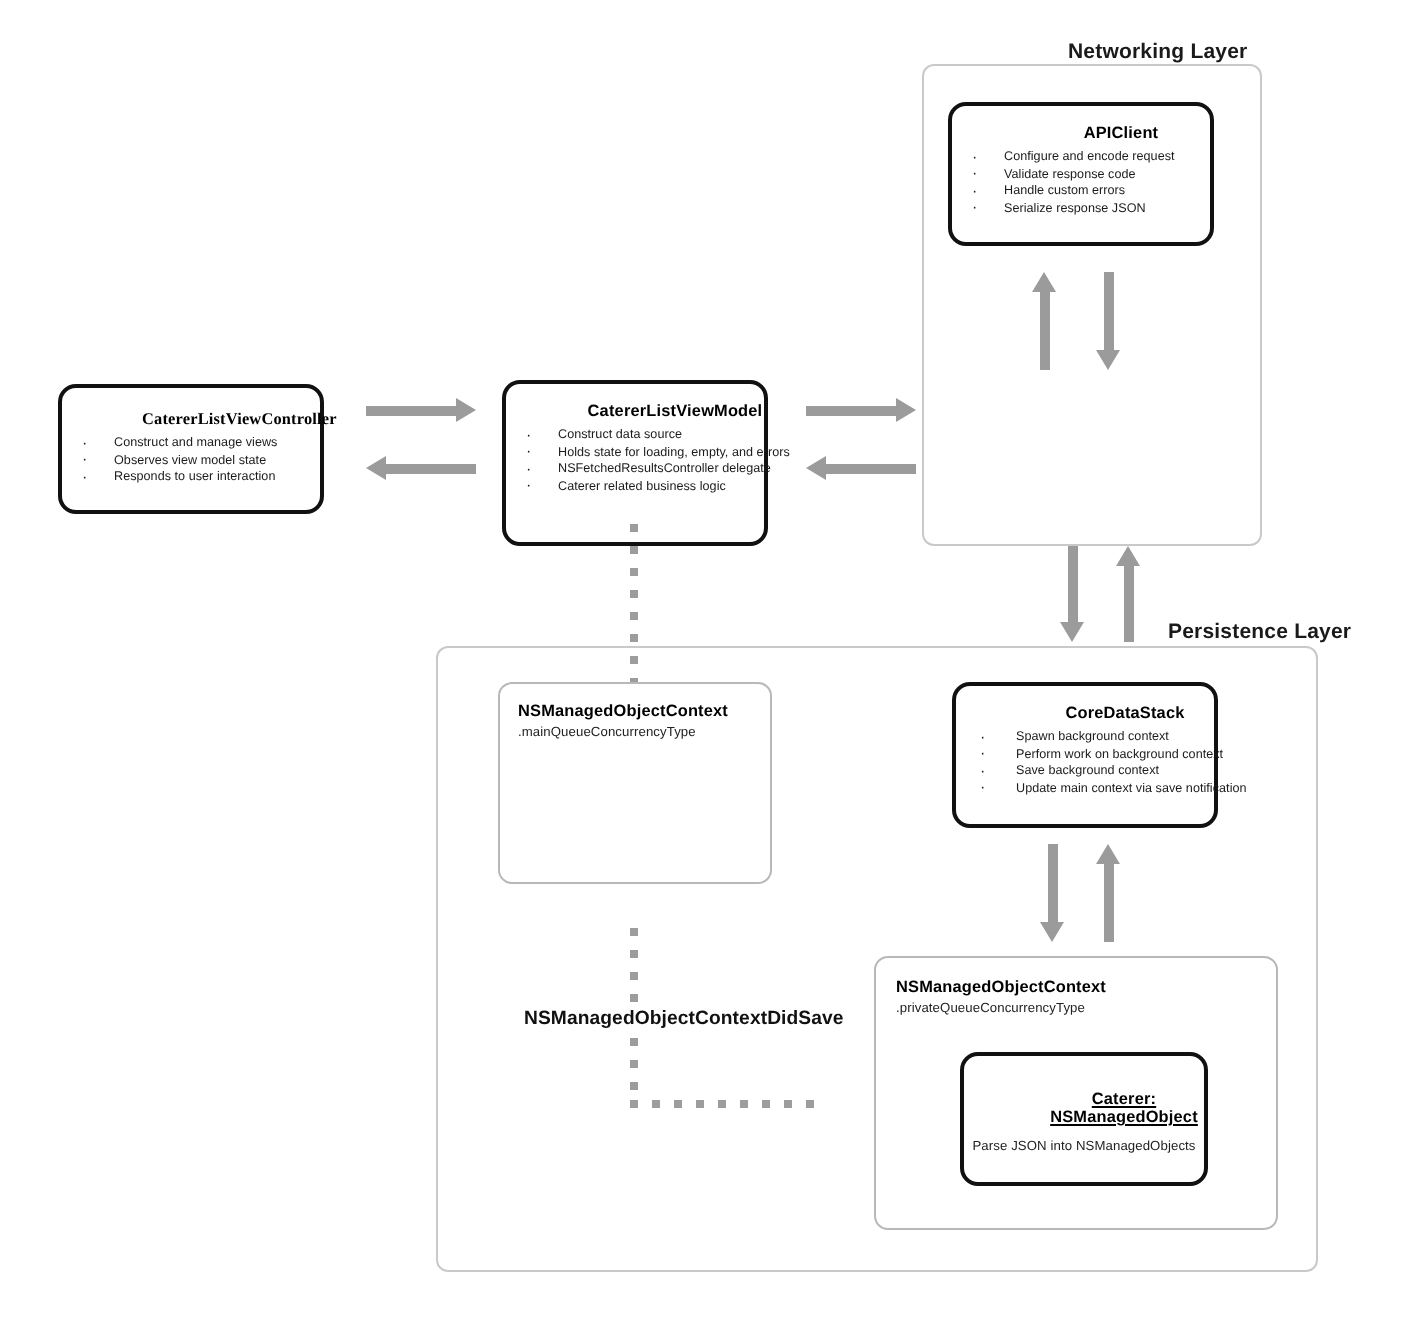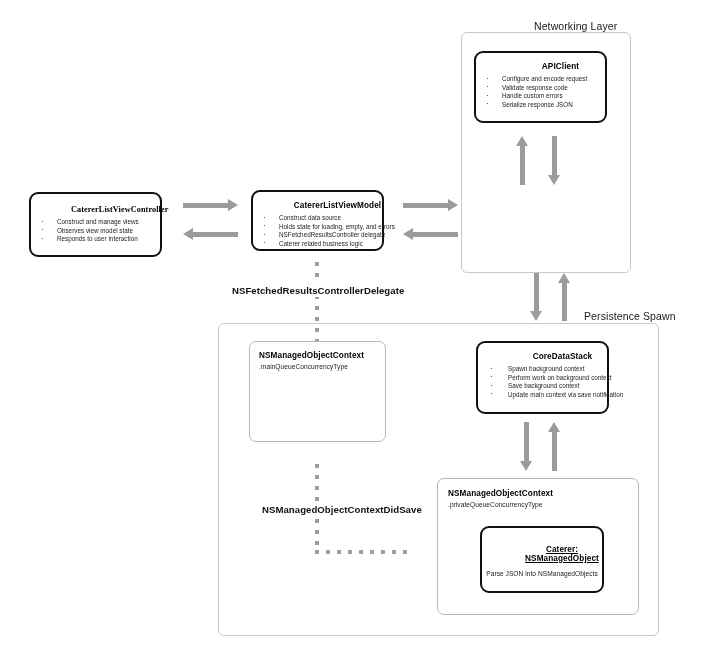--- a/index.html
+++ b/index.html
@@ -25,21 +25,21 @@
   .layer {
     position: absolute;
     border: 1px solid #c9c9c9;
     border-radius: 6px;
     background: #ffffff;
     box-sizing: border-box;
   }
   .layer-label {
     position: absolute;
     font-size: 10.5px;
-    font-weight: normal;
+    font-weight: bold;
     color: #1a1a1a;
     letter-spacing: 0.1px;
     white-space: nowrap;
   }
 
   
   .box {
     position: absolute;
     box-sizing: border-box;
     background: #ffffff;
@@ -199,21 +199,21 @@
   <div class="arrow v up" style="left:514px; top:136px; width:16px; height:49px;">
     <div class="shaft"></div>
       <div class="head"></div>
   </div>
   <div class="arrow v down" style="left:546px; top:136px; width:16px; height:49px;">
     <div class="shaft"></div>
       <div class="head"></div>
   </div>
 
 
-  <div class="layer-label" style="left:584px; top:310px;">Persistence Spawn</div>
+  <div class="layer-label" style="left:584px; top:310px;">Persistence Layer</div>
 
   <div class="layer" style="left:218px; top:323px; width:441px; height:313px;"></div>
 
   <div class="arrow v down" style="left:528px; top:273px; width:16px; height:48px;">
     <div class="shaft"></div>
       <div class="head"></div>
   </div>
   <div class="arrow v up" style="left:556px; top:273px; width:16px; height:48px;">
     <div class="shaft"></div>
       <div class="head"></div>
@@ -264,39 +264,38 @@
 
   <div class="arrow h right" style="left:183px; top:198px; width:55px; height:14px;">
     <div class="shaft"></div>
       <div class="head"></div>
   </div>
   <div class="arrow h left" style="left:183px; top:227px; width:55px; height:14px;">
     <div class="shaft"></div>
       <div class="head"></div>
   </div>
 
-  <div class="box" style="left:251px; top:190px; width:133px; height:61px;">
+  <div class="box" style="left:251px; top:190px; width:133px; height:83px;">
     <div class="box-title" style="margin-top:9px;">CatererListViewModel</div>
     <ul class="bullets">
       <li>Construct data source</li>
       <li>Holds state for loading, empty, and errors</li>
       <li>NSFetchedResultsController delegate</li>
       <li>Caterer related business logic</li>
     </ul>
   </div>
 
   <div class="arrow h right" style="left:403px; top:198px; width:55px; height:14px;">
     <div class="shaft"></div>
       <div class="head"></div>
   </div>
   <div class="arrow h left" style="left:403px; top:227px; width:55px; height:14px;">
     <div class="shaft"></div>
       <div class="head"></div>
   </div>
 
   <div class="dash-v" style="left:315px; top:262px; height:79px;"></div>
-  <div class="dash-label" style="left:229px; top:284px;">NSFetchedResultsControllerDelegate</div>
 
   <div class="dash-v" style="left:315px; top:464px; height:90px;"></div>
   <div class="dash-h" style="left:315px; top:550px; width:98px;"></div>
   <div class="dash-label" style="left:239px; top:503px;margin-left:20px;">NSManagedObjectContextDidSave</div>
 
 </div>
 
 </body></html>

